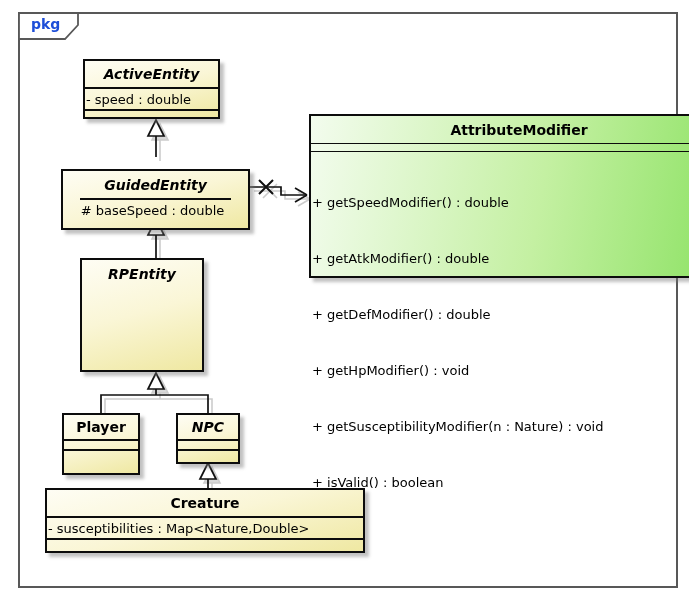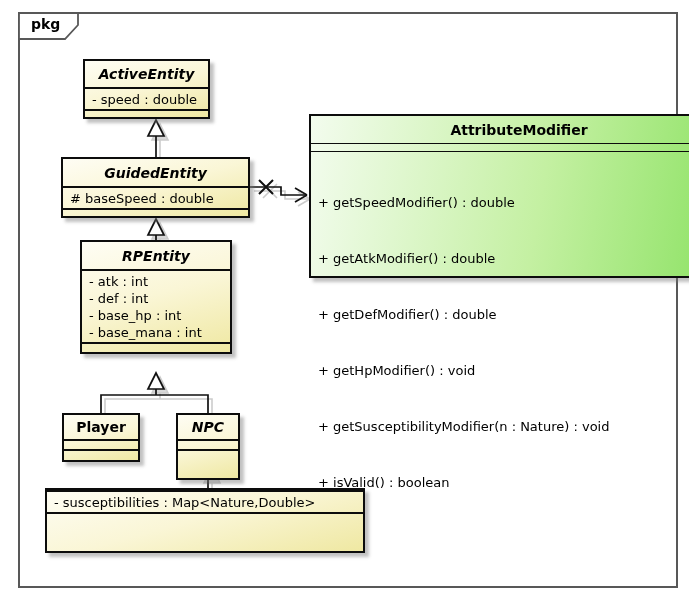--- a/index.html
+++ b/index.html
@@ -4,21 +4,21 @@
 <style>
   * { margin:0; padding:0; box-sizing:border-box; }
   body { background:#ffffff; font-family:"DejaVu Sans", sans-serif; }
   #canvas {
     position:relative; width:689px; height:599px; background:#ffffff; overflow:hidden;
   }
   #overlay { position:absolute; left:0; top:0; z-index:1; }
 
   .pkg-label {
     position:absolute; left:31px; top:16px; z-index:3;
-    font-size:14px; font-weight:bold; color:#000000;
+    font-size:14px; font-weight:bold; color:#1d4ed8;
   }
 
   .uml-class {
     position:absolute; z-index:2;
     display:flex; flex-direction:column;
     border:2px solid #0c0c0c;
     background:linear-gradient(165deg, #fefdf4 0%, #faf6d6 48%, #efe8a2 100%);
     box-shadow:4px 4px 3px rgba(120,120,120,0.45);
     color:#000;
   }
@@ -26,42 +26,42 @@
     background:linear-gradient(100deg, #f3fcee 0%, #c4f0a2 55%, #8ce263 100%);
   }
   .c-title {
     font-weight:bold; font-size:14px; text-align:center;
     display:flex; align-items:center; justify-content:center;
     flex:0 0 auto;
   }
   .abstract .c-title { font-style:italic; }
   .c-attrs, .c-methods {
     border-top:2px solid #0c0c0c;
-    padding:2px 7px 1px 7px;
+    padding:2px 7px 1px 1px;
     font-size:13px;
   }
   .c-methods.fill { flex:1 1 auto; }
   .c-bottom { border-top:2px solid #0c0c0c; flex:1 1 auto; }
   .member { line-height:17px; white-space:nowrap; }
 
   
-  #box-active   { left:83px;  top:59px;  width:127px; height:60px; }
+  #box-active   { left:83px;  top:59px;  width:137px; height:60px; }
   #box-active .c-title { height:26px; }
-  #box-guided   { left:61px;  top:157px; width:189px; height:61px; }
+  #box-guided   { left:61px;  top:169px; width:189px; height:61px;align-items:center; }
   #box-guided .c-title { height:27px; }
   #box-attrmod  { left:309px; top:114px; width:420px; height:164px; }
   #box-attrmod .c-title { height:27px; }
   #box-attrmod .c-attrs { min-height:8px; padding:0; border-top-width:1.5px; }
   #box-attrmod .c-methods { border-top-width:1.5px; padding-top:4px; }
   #box-attrmod .member { line-height:18px;margin-top:38px; }
-  #box-rp       { left:80px;  top:240px; width:152px; height:114px; }
+  #box-rp       { left:80px;  top:258px; width:124px; height:114px;align-items:center; }
   #box-rp .c-title { height:27px; }
-  #box-player   { left:62px;  top:413px; width:78px;  height:49px; }
+  #box-player   { left:62px;  top:413px; width:78px;  height:62px; }
   #box-player .c-title { height:24px; }
-  #box-npc      { left:176px; top:413px; width:64px;  height:67px; }
+  #box-npc      { left:176px; top:413px; width:64px;  height:51px; }
   #box-npc .c-title { height:24px; }
   #box-player .c-attrs, #box-npc .c-attrs { min-height:10px; padding:0; }
   #box-creature { left:45px;  top:488px; width:320px; height:65px; }
   #box-creature .c-title { height:26px; }
 </style>
 </head>
 <body>
 
 <div id="canvas">
 
@@ -139,41 +139,36 @@
       <div class="member">+ getAtkModifier() : double</div>
       <div class="member">+ getDefModifier() : double</div>
       <div class="member">+ getHpModifier() : void</div>
       <div class="member">+ getSusceptibilityModifier(n : Nature) : void</div>
       <div class="member">+ isValid() : boolean</div>
     </div>
   </div>
 
   <div class="uml-class abstract" id="box-rp">
     <div class="c-title">RPEntity</div>
-    <div class="c-attrs">
-      <div class="member">- atk : int</div>
-      <div class="member">- def : int</div>
-      <div class="member">- base_hp : int</div>
-      <div class="member">- base_mana : int</div>
-    </div>
     <div class="c-bottom"></div>
   </div>
 
   <div class="uml-class" id="box-player">
     <div class="c-title">Player</div>
     <div class="c-attrs"></div>
     <div class="c-bottom"></div>
   </div>
 
   <div class="uml-class abstract" id="box-npc">
     <div class="c-title">NPC</div>
     <div class="c-attrs"></div>
     <div class="c-bottom"></div>
   </div>
 
   <div class="uml-class" id="box-creature">
+    <div class="c-title">Creature</div>
     <div class="c-attrs">
       <div class="member">- susceptibilities : Map&lt;Nature,Double&gt;</div>
     </div>
     <div class="c-bottom"></div>
   </div>
 
 </div>
 
 </body></html>

